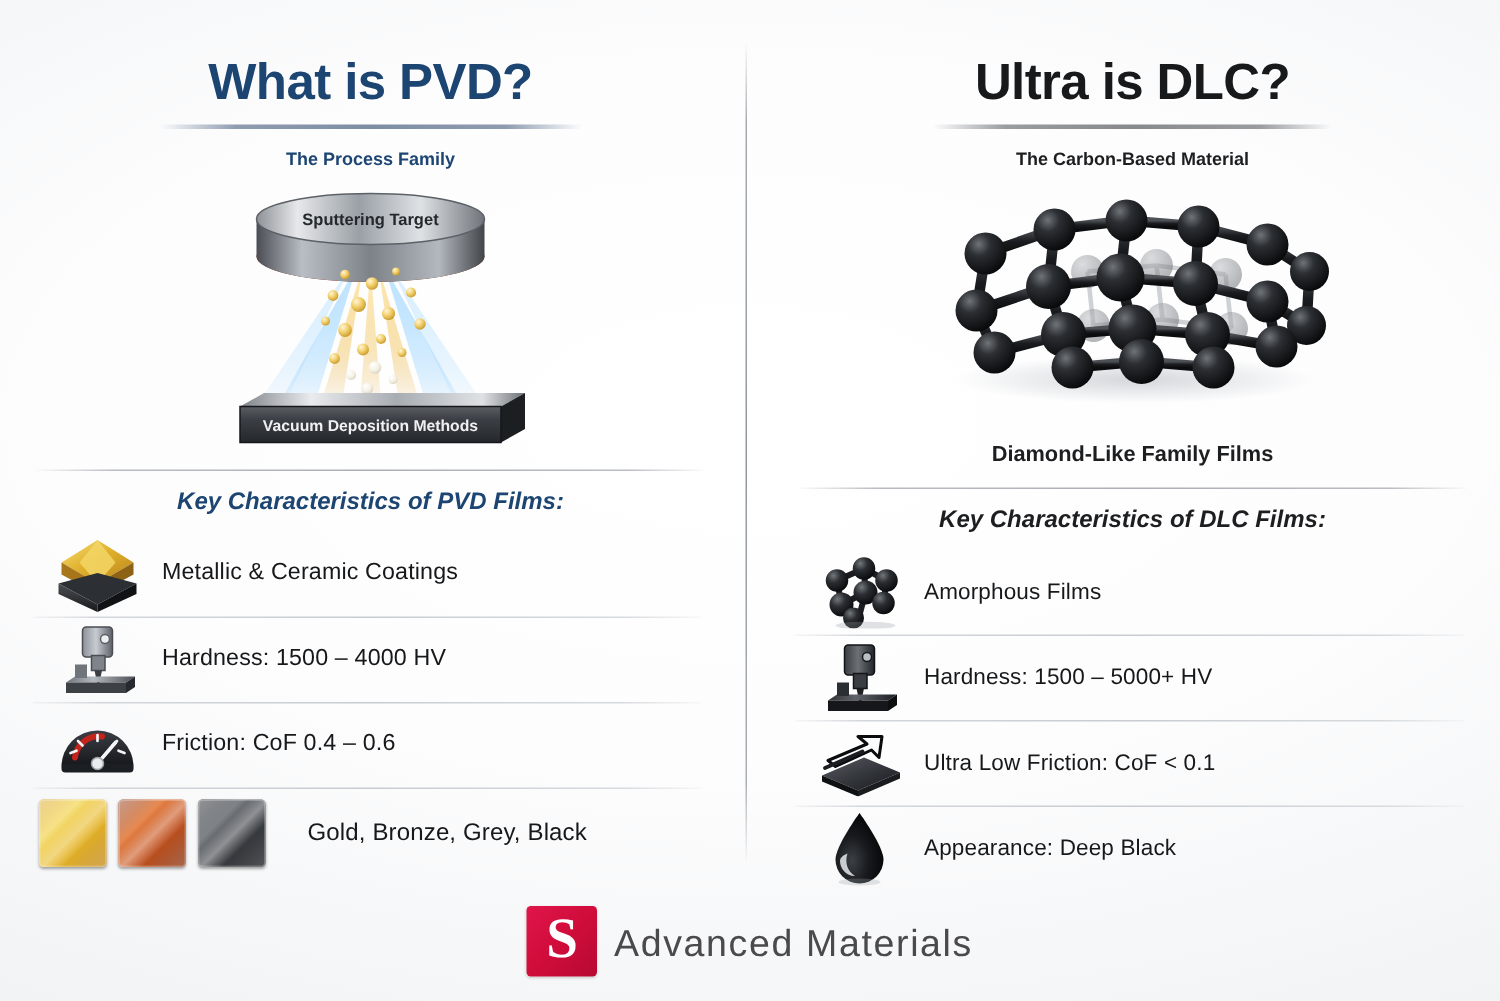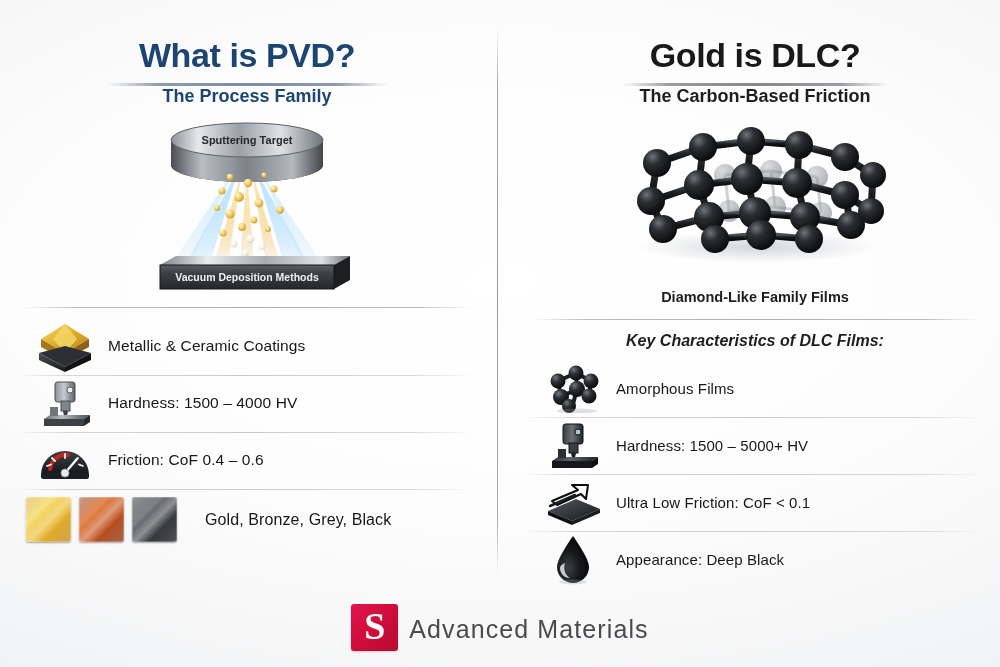--- a/index.html
+++ b/index.html
@@ -40,21 +40,21 @@
   .col.left .title-rule{
     width:281px;
     background:linear-gradient(90deg, rgba(160,170,185,0) 0%, #8e9cb0 18%, #7d8da3 50%, #8e9cb0 82%, rgba(160,170,185,0) 100%);
   }
   .col.right .title-rule{
     width:266px;
     background:linear-gradient(90deg, rgba(170,172,176,0) 0%, #9a9c9f 18%, #87898d 50%, #9a9c9f 82%, rgba(170,172,176,0) 100%);
   }
 
   .subtitle{
-    text-align:center; font-size:18px; font-weight:bold; 
+    text-align:center; font-size:12px; font-weight:bold; margin-top:13px;
   }
   .col.left  .subtitle{ color:#1d4572; }
   .col.right .subtitle{ color:#1d1e20; }
 
   
   .hero{ position:relative; height:180px; margin-top:6px; }
   .hero svg{ display:block; margin:0 auto; }
 
   .hero-caption{
     text-align:center; font-size:14.5px; font-weight:bold; color:#1d1e20; margin-top:-4px;
@@ -242,20 +242,21 @@
           <path d="M38,152 L212,152 L228,143 L54,143 Z" fill="url(#slabTop)"></path>
           <rect x="38" y="152" width="174" height="24" fill="url(#slabFace)"></rect>
           <path d="M212,152 L228,143 L228,167 L212,176 Z" fill="#1c1f22"></path>
           <rect x="38" y="152" width="174" height="24" fill="none" stroke="#15171a" stroke-width="1"></rect>
           <text x="125" y="168" text-anchor="middle" font-family="Liberation Sans, sans-serif" font-size="10.5" font-weight="bold" fill="#eef0f2">Vacuum Deposition Methods</text>
         </g>
       </svg>
     </div>
 
     <div class="sec-rule"></div>
+    <div class="sec-head">Key Characteristics of PVD Films:</div>
 
     <div class="rows">
 
       <div class="row">
         <div class="row-icon">
           <svg width="62" height="52" viewBox="0 0 62 52">
             <defs>
               <linearGradient id="gcTop" x1="0" y1="0" x2="1" y2="1">
                 <stop offset="0" stop-color="#f7e07c"></stop>
                   <stop offset=".45" stop-color="#e0b12c"></stop>
@@ -341,23 +342,23 @@
           <div class="sw sw-grey"></div>
         </div>
         <div class="row-text">Gold, Bronze, Grey, Black</div>
       </div>
 
     </div>
   </div>
 
   <div class="col right">
 
-    <div class="title">Gold is DLC?</div>
+    <div class="title">Ultra is DLC?</div>
     <div class="title-rule"></div>
-    <div class="subtitle">The Carbon-Based Friction</div>
+    <div class="subtitle">The Carbon-Based Material</div>
 
     <div class="hero">
       <svg width="300" height="160" viewBox="0 0 300 160">
         <defs>
           <radialGradient id="atom" cx=".34" cy=".28" r=".78">
             <stop offset="0" stop-color="#6f7479"></stop>
               <stop offset=".35" stop-color="#2c2f33"></stop>
             <stop offset="1" stop-color="#060708"></stop>
           </radialGradient>
           <radialGradient id="atomBack" cx=".34" cy=".28" r=".78">

